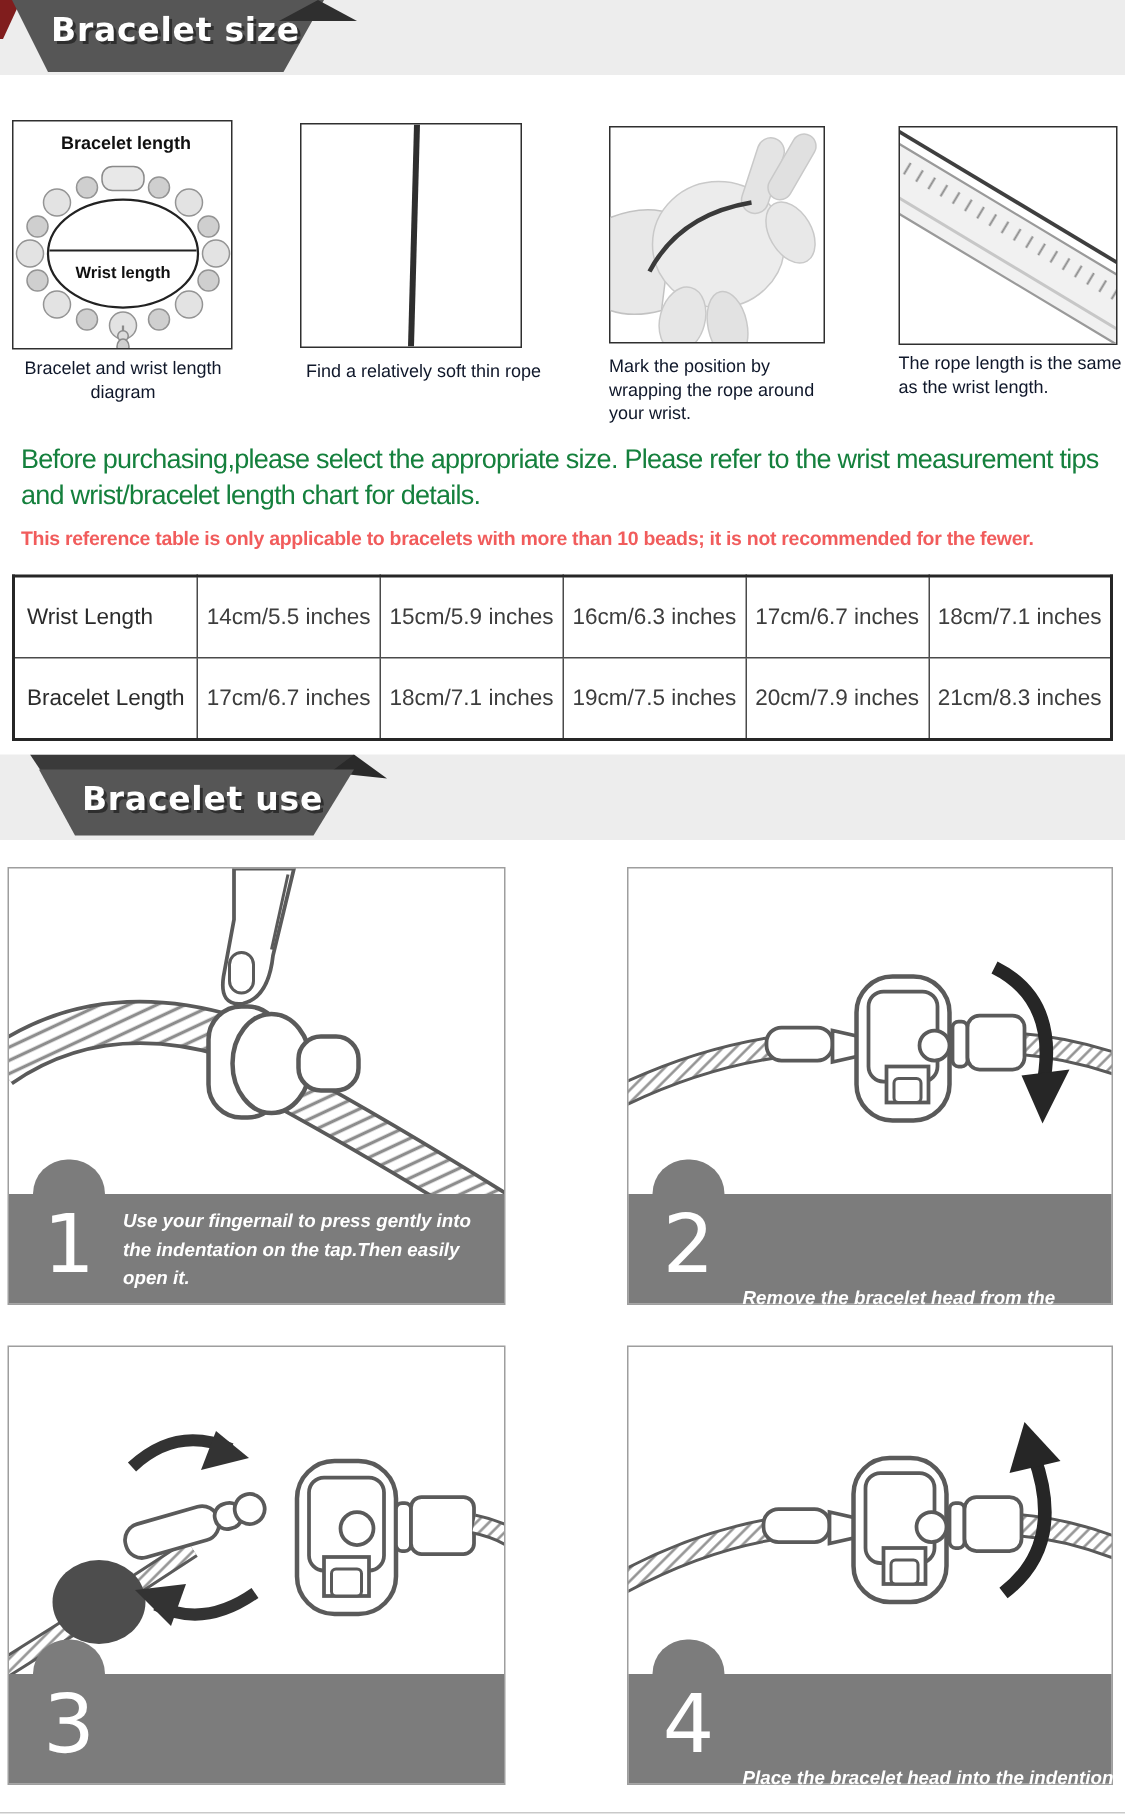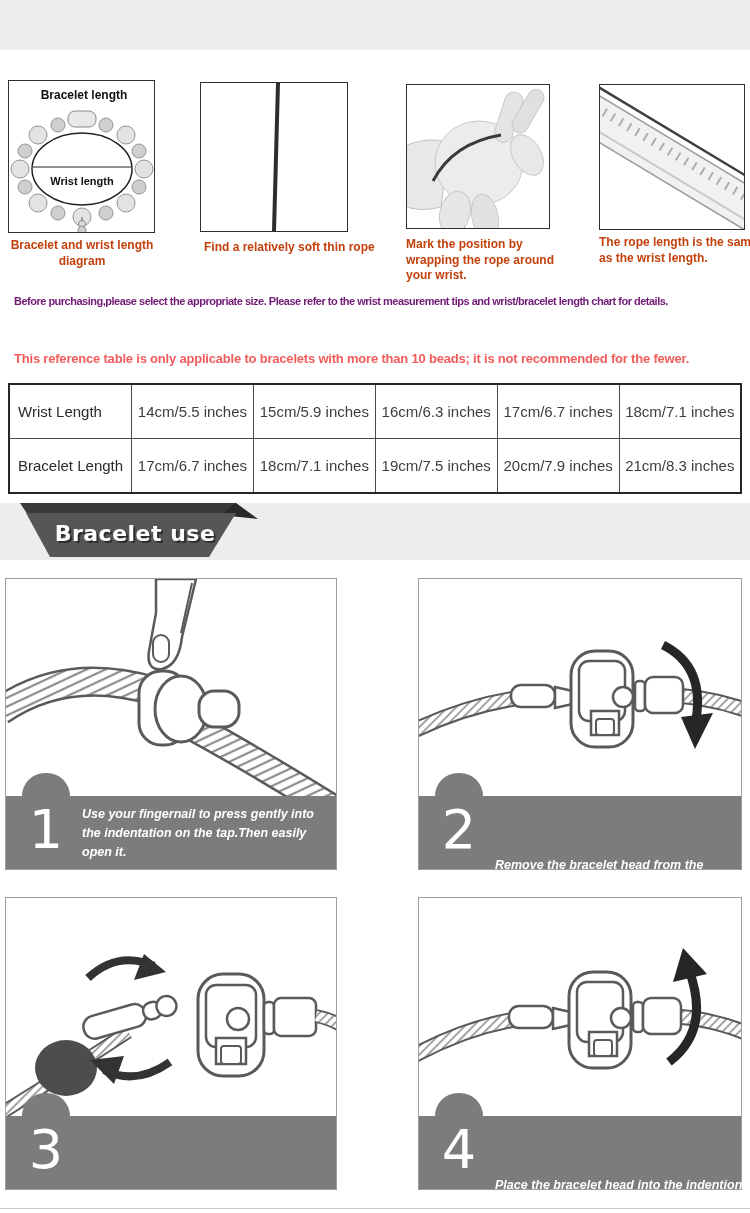--- a/index.html
+++ b/index.html
@@ -6,23 +6,23 @@
   .page{position:relative;width:750px;height:1213px;background:#ffffff;overflow:hidden;
         font-family:"Liberation Sans",sans-serif;}
   .strip{position:absolute;left:0;width:750px;background:#ededed;}
   #strip1{top:0;height:50px;}
   #strip2{top:503px;height:57px;}
   .banner{position:absolute;left:0;}
   .banner .blabel{position:absolute;color:#fff;font-family:"DejaVu Sans",sans-serif;
         font-weight:800;font-size:22px;text-align:center;letter-spacing:.5px;
         text-shadow:2px 2px 0 rgba(44,44,44,.95);}
   .imgbox{position:absolute;background:#fff;border:1px solid #2f2f2f;box-sizing:border-box;}
-  .caption{position:absolute;font-weight:bold;font-size:12px;color:#c2410c;line-height:1.3;}
-  .lead{position:absolute;left:14px;top:294px;width:726px;margin:0;font-size:11px;
-        font-weight:bold;color:#701a75;line-height:1.35;letter-spacing:-0.5px;}
+  .caption{position:absolute;font-weight:normal;font-size:12px;color:#0f172a;line-height:1.3;}
+  .lead{position:absolute;left:14px;top:294px;width:726px;margin:0;font-size:18px;
+        font-weight:normal;color:#15803d;line-height:1.35;letter-spacing:-0.5px;}
   .rednote{position:absolute;left:14px;top:351px;width:732px;margin:0;font-size:13px;
         font-weight:bold;letter-spacing:-0.2px;}
   table.size{position:absolute;left:8px;top:383px;width:734px;border-collapse:collapse;
         border:2px solid #262626;table-layout:fixed;}
   table.size th,table.size td{border:1px solid #4a4a4a;height:51px;font-size:15px;
         color:#3d3d3d;font-weight:normal;text-align:center;}
   table.size th{text-align:left;padding-left:8px;width:112px;color:#2b2b2b;}
   .panel{position:absolute;background:#fff;border:1px solid #9e9e9e;box-sizing:border-box;}
   .panel svg.illus{position:absolute;left:0;top:0;}
   .band{position:absolute;left:0;right:0;bottom:0;height:73px;background:#7c7c7c;}
@@ -36,20 +36,28 @@
   .divider{position:absolute;left:0;top:1208px;width:750px;height:1px;background:#c9c9c9;}
 </style>
 </head>
 <body>
 
 <div class="page">
 
   <div class="strip" id="strip1"></div>
   <div class="strip" id="strip2"></div>
 
+  <div class="banner" style="top:0;">
+    <svg width="250" height="52" viewBox="0 0 250 52">
+      <polygon points="0,0 14,0 2,26 0,26" fill="#801d1d"></polygon>
+      <polygon points="8,0 216,0 189,48 32,48" fill="#565656"></polygon>
+      <polygon points="186,14 238,14 212,0" fill="#2f2f2f"></polygon>
+    </svg>
+    <div class="blabel" style="left:22px;top:8px;width:190px;">Bracelet size</div>
+  </div>
 
   <div class="imgbox" style="left:8px;top:80px;width:147px;height:153px;">
     <svg width="145" height="151" viewBox="0 0 145 151">
       <text x="75" y="18" font-size="12" font-weight="bold" fill="#101010" text-anchor="middle">Bracelet length</text>
       <circle cx="135" cy="88" r="9" fill="#e3e3e3" stroke="#949494"></circle>
       <circle cx="130" cy="106" r="7" fill="#cfcfcf" stroke="#949494"></circle>
       <circle cx="117" cy="122" r="9" fill="#e3e3e3" stroke="#949494"></circle>
       <circle cx="97" cy="132" r="7" fill="#cfcfcf" stroke="#949494"></circle>
       <circle cx="73" cy="136" r="9" fill="#e3e3e3" stroke="#949494"></circle>
       <circle cx="49" cy="132" r="7" fill="#cfcfcf" stroke="#949494"></circle>

